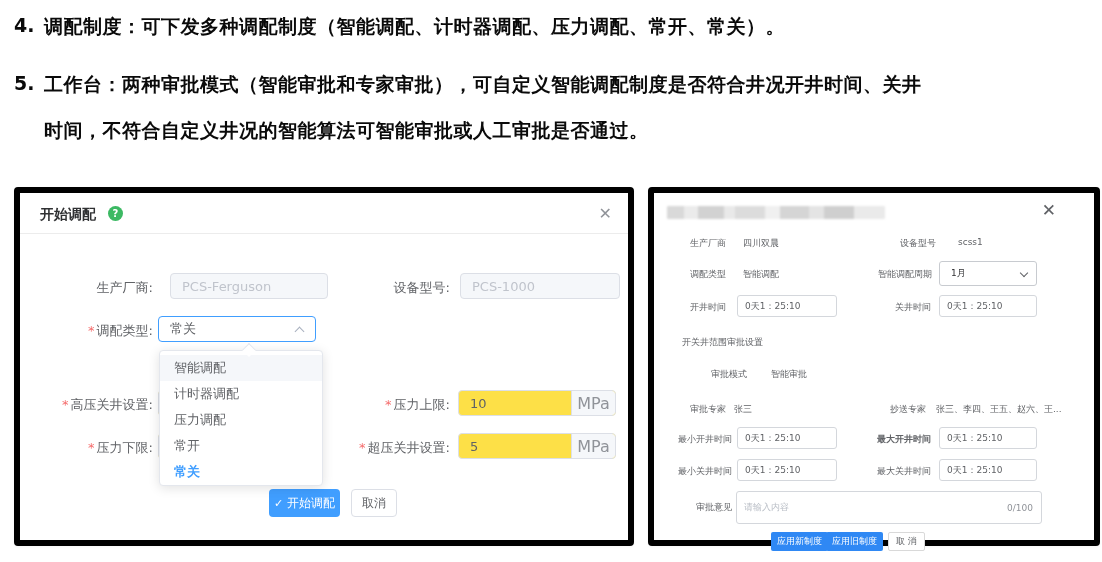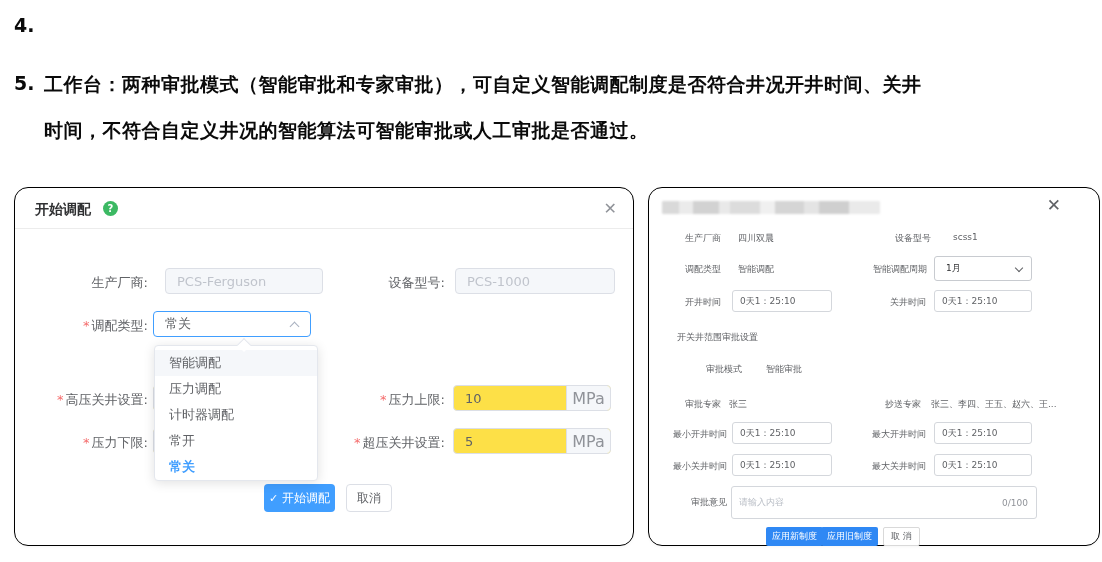--- a/index.html
+++ b/index.html
@@ -5,21 +5,21 @@
   * { margin:0; padding:0; box-sizing:border-box; }
   html,body { width:1102px; height:562px; background:#fff; overflow:hidden;
     font-family:"DejaVu Sans","Liberation Sans",sans-serif; }
   .stage { position:relative; width:1102px; height:562px; background:#fff; }
 
   
   .doc-line { position:absolute; font-size:19px; font-weight:600; color:#0a0a0a; letter-spacing:0.5px; white-space:nowrap; }
   .doc-num  { position:absolute; font-size:19px; font-weight:600; color:#0a0a0a; }
 
   
-  .panel { position:absolute; background:#fff; border:1px solid #000000; border-radius:14px; box-shadow:0 1px 3px rgba(0,0,0,.04); }
+  .panel { position:absolute; background:#fff; border:6px solid #000000; border-radius:4px; box-shadow:0 1px 3px rgba(0,0,0,.04); }
   .dlg1 { left:14px; top:187px; width:620px; height:359px; }
   .dlg2 { left:648px; top:187px; width:452px; height:359px; }
 
   
   .dlg1-header { position:absolute; left:0; top:0; width:100%; height:41px; border-bottom:1px solid #ececec; }
   .dlg1-title { position:absolute; left:20px; top:13px; font-size:14px; font-weight:700; color:#303133; }
   .help-badge { position:absolute; left:88px; top:13px; width:15px; height:15px; border-radius:50%;
     background:#3cb963; color:#fff; font-size:10px; line-height:15px; text-align:center; font-weight:700; cursor:pointer; }
   .close-sm { position:absolute; right:16px; top:13px; font-size:16px; color:#909399; line-height:16px; cursor:pointer; }
 
@@ -75,20 +75,21 @@
     font-size:9px; border-radius:2px; display:flex; align-items:center; justify-content:center; cursor:pointer; white-space:nowrap; }
   .sbtn-plain { position:absolute; top:339px; height:19px; padding:0 7px; background:#fff; color:#606266;
     border:1px solid #d9d9d9; font-size:9px; border-radius:2px; display:flex; align-items:center; justify-content:center; cursor:pointer; white-space:nowrap; }
 </style>
 </head>
 <body>
 
 <div class="stage">
 
   <span class="doc-num" style="left:14px; top:14px;">4.</span>
+  <span class="doc-line" style="left:44px; top:14px;">调配制度：可下发多种调配制度（智能调配、计时器调配、压力调配、常开、常关）。</span>
 
   <span class="doc-num" style="left:14px; top:72px;">5.</span>
   <span class="doc-line" style="left:44px; top:72px;">工作台：两种审批模式（智能审批和专家审批），可自定义智能调配制度是否符合井况开井时间、关井</span>
   <span class="doc-line" style="left:44px; top:118px;">时间，不符合自定义井况的智能算法可智能审批或人工审批是否通过。</span>
 
   <section class="panel dlg1">
     <div class="dlg1-header">
       <span class="dlg1-title">开始调配</span>
       <span class="help-badge">?</span>
       <span class="close-sm">✕</span>
@@ -131,22 +132,22 @@
       <span class="req">*</span><span>超压关井设置:</span>
     </span>
     <div class="field" style="left:438px; top:240px; width:158px;">
       <span class="fval">5</span>
       <span class="suffix">MPa</span>
     </div>
 
     <div class="dropdown">
       <span class="notch"></span>
       <div class="opt hovered">智能调配</div>
+      <div class="opt">计时器调配</div>
       <div class="opt">压力调配</div>
-      <div class="opt">计时器调配</div>
       <div class="opt">常开</div>
       <div class="opt selected">常关</div>
     </div>
 
     <div class="btn-primary" style="left:249px; top:296px; width:71px; height:28px;">
       <span class="ckmark">✓</span>
       <span>开始调配</span>
     </div>
     <div class="btn-plain" style="left:331px; top:296px; width:46px; height:28px;">
       <span>取消</span>
@@ -186,21 +187,21 @@
 
     <span class="slbl" style="left:0; top:210px; width:72px;">审批专家</span>
     <span class="sval" style="left:80px; top:210px;">张三</span>
     <span class="slbl" style="left:215px; top:210px; width:57px;">抄送专家</span>
     <span class="sval" style="left:282px; top:210px;">张三、李四、王五、赵六、王...</span>
 
     <span class="slbl" style="left:0; top:240px; width:78px;">最小开井时间</span>
     <div class="sm-input" style="left:83px; top:234px; width:100px;">
       <span class="fval">0天1：25:10</span>
     </div>
-    <span class="slbl" style="left:176px; top:240px; width:101px;">最大开井时间</span>
+    <span class="slbl" style="left:176px; top:240px; width:101px;font-weight:bold;">最大开井时间</span>
     <div class="sm-input" style="left:285px; top:234px; width:98px;">
       <span class="fval">0天1：25:10</span>
     </div>
 
     <span class="slbl" style="left:0; top:272px; width:78px;">最小关井时间</span>
     <div class="sm-input" style="left:83px; top:266px; width:100px;">
       <span class="fval">0天1：25:10</span>
     </div>
     <span class="slbl" style="left:176px; top:272px; width:101px;">最大关井时间</span>
     <div class="sm-input" style="left:285px; top:266px; width:98px;">

